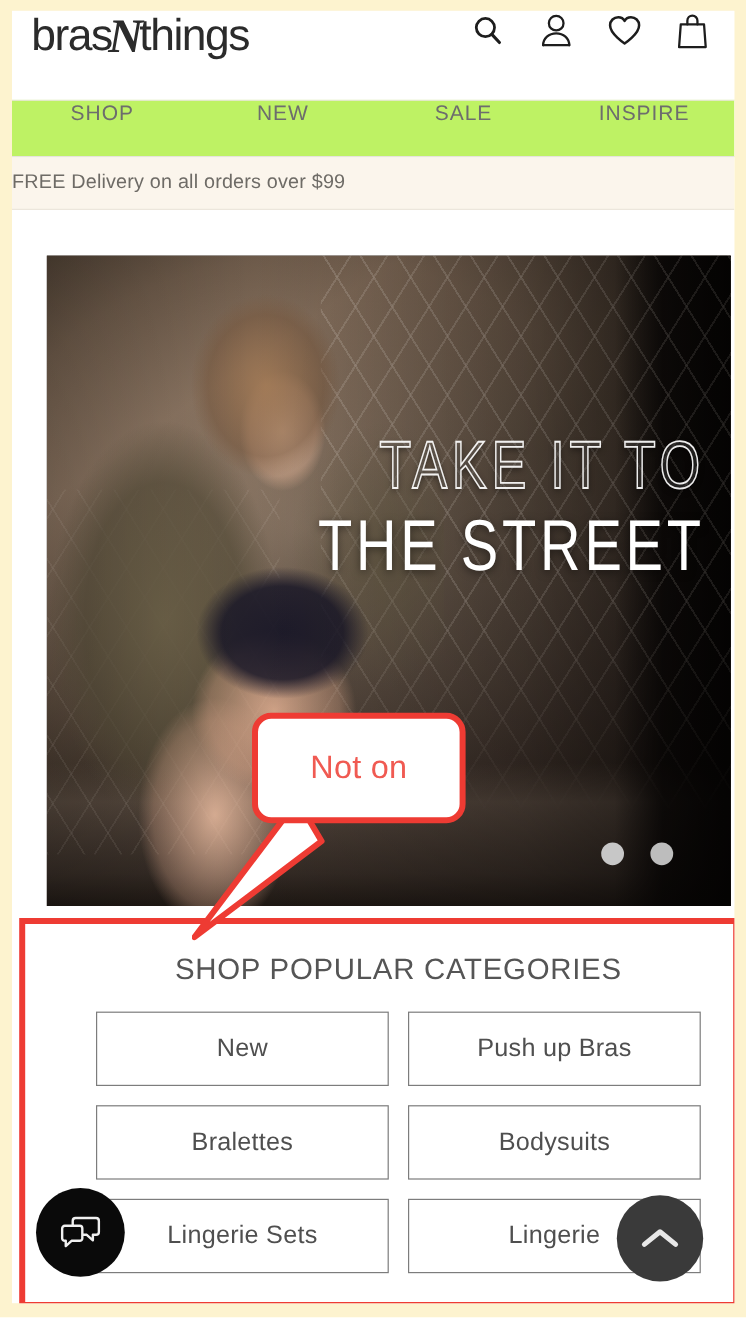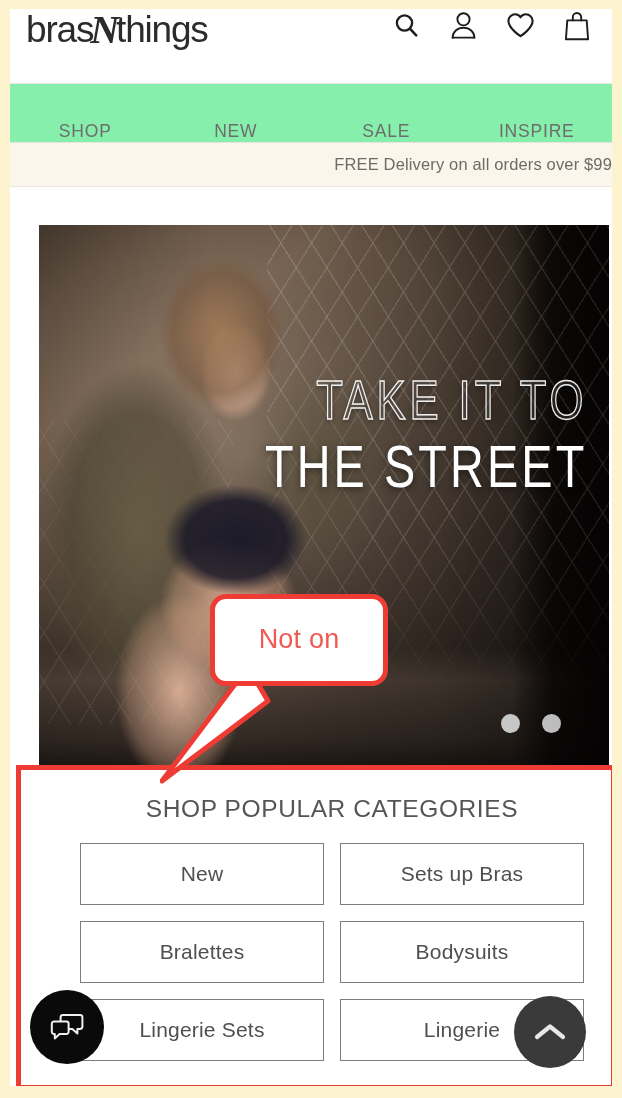--- a/index.html
+++ b/index.html
@@ -74,45 +74,45 @@
     height: 32px;
     display: flex;
     align-items: center;
     justify-content: center;
     cursor: pointer;
   }
   .hicon svg { display: block; }
 
   
   .navbar {
-    height: 60px;
-    background: #86efac;
+    height: 48px;
+    background: #bef264;
     border-top: 1px solid #ebe7e2;
     border-bottom: 1px solid #e7e3dd;
     display: flex;
-    align-items: flex-end;
+    align-items: flex-start;
   }
   .nav-item {
     flex: 1;
     text-align: center;
     font-size: 17.5px;
     letter-spacing: 0.8px;
     color: #6d6d6d;
     cursor: pointer;
     font-weight: 400;
   }
 
   
   .delivery {
     height: 44px;
     background: #fbf5ec;
     border-bottom: 1px solid #ece6dc;
     display: flex;
     align-items: center;
-    justify-content: flex-end;
+    justify-content: flex-start;
     font-size: 16.5px;
     color: #6e6b66;
     letter-spacing: 0.15px;
   }
 
   
   .hero-wrap {
     position: relative;
     padding: 38px 16px 0 16px;
     background: #ffffff;
@@ -416,21 +416,21 @@
           <div class="dot"></div>
           <div class="dot active"></div>
         </div>
       </div>
     </div>
 
     <div class="cats">
       <div class="cats-title">SHOP POPULAR CATEGORIES</div>
       <div class="cat-grid">
         <div class="cat-btn">New</div>
-        <div class="cat-btn">Sets up Bras</div>
+        <div class="cat-btn">Push up Bras</div>
         <div class="cat-btn">Bralettes</div>
         <div class="cat-btn">Bodysuits</div>
         <div class="cat-btn">Lingerie Sets</div>
         <div class="cat-btn">Lingerie</div>
       </div>
     </div>
 
     <div class="annot-box"></div>
 
     <svg class="callout-tail" viewBox="0 0 130 130">

